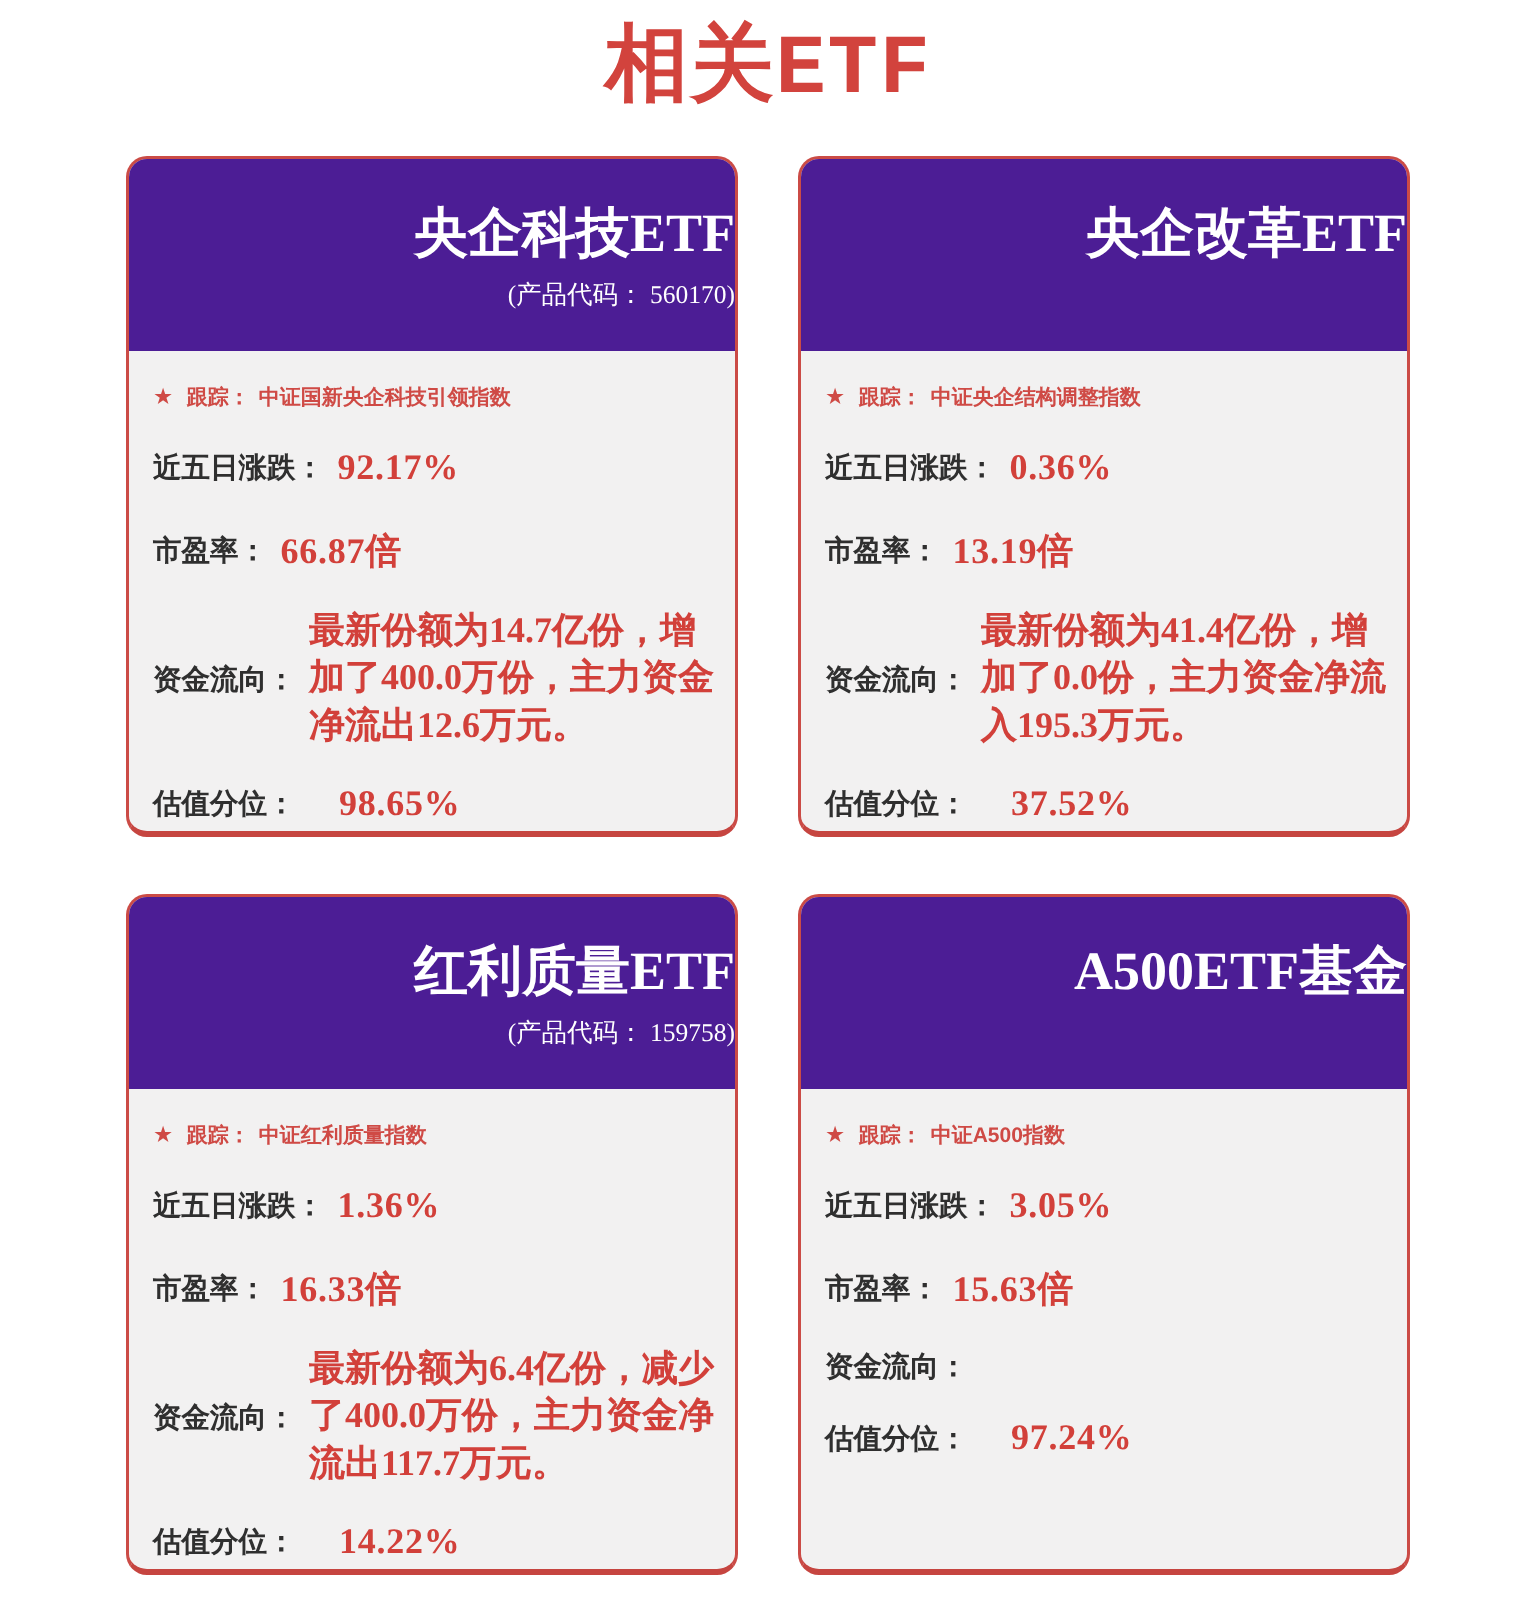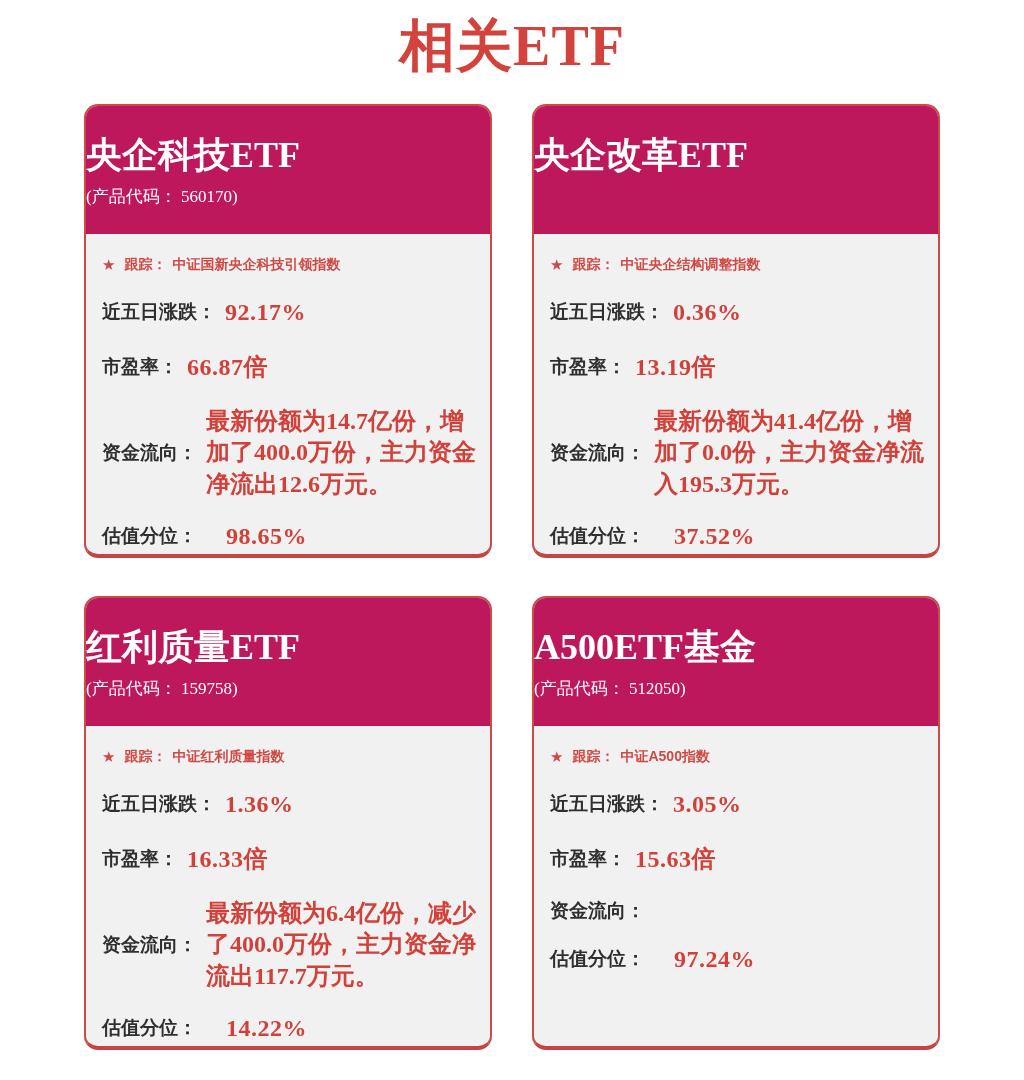--- a/index.html
+++ b/index.html
@@ -11,21 +11,21 @@
     overflow: hidden;
     font-family: "Liberation Sans", "DejaVu Sans", sans-serif;
   }
   .page {
     width: 1024px;
     height: 1080px;
     box-sizing: border-box;
   }
   .page-title {
     text-align: center;
-    font-family: Liberation Serif, serif;
+    font-family: Liberation Mono, monospace;
     font-weight: bold;
     font-size: 56px;
     color: #d2433d;
     letter-spacing: 1px;
     padding-top: 16px;
     margin: 0 0 26px 0;
     line-height: 1.1;
   }
   .grid {
     display: grid;
@@ -40,24 +40,24 @@
     box-sizing: border-box;
     border: 2px solid #cb4b46;
     border-bottom: 4px solid #c64540;
     border-radius: 14px;
     overflow: hidden;
     background: #f2f1f1;
     display: flex;
     flex-direction: column;
   }
   .card-header {
-    background: #be185d;
+    background: #4c1d95;
     height: 128px;
     flex: 0 0 auto;
-    text-align: left;
+    text-align: right;
     color: #ffffff;
   }
   .card-title {
     font-family: "Liberation Serif", "DejaVu Serif", serif;
     font-weight: bold;
     font-size: 36px;
     padding-top: 28px;
     line-height: 1.2;
   }
   .card-code {
@@ -203,21 +203,20 @@
         <div class="metric-row valuation-row">
           <span class="metric-label">估值分位：</span>
           <span class="metric-value">14.22%</span>
         </div>
       </div>
     </div>
 
     <div class="card">
       <div class="card-header">
         <div class="card-title">A500ETF基金</div>
-        <div class="card-code">(产品代码： 512050)</div>
       </div>
       <div class="card-body">
         <div class="tracking-row">
           <span class="star">★</span>
           <span class="tracking-label">跟踪：</span>
           <span>中证A500指数</span>
         </div>
         <div class="metric-row">
           <span class="metric-label">近五日涨跌：</span>
           <span class="metric-value">3.05%</span>

